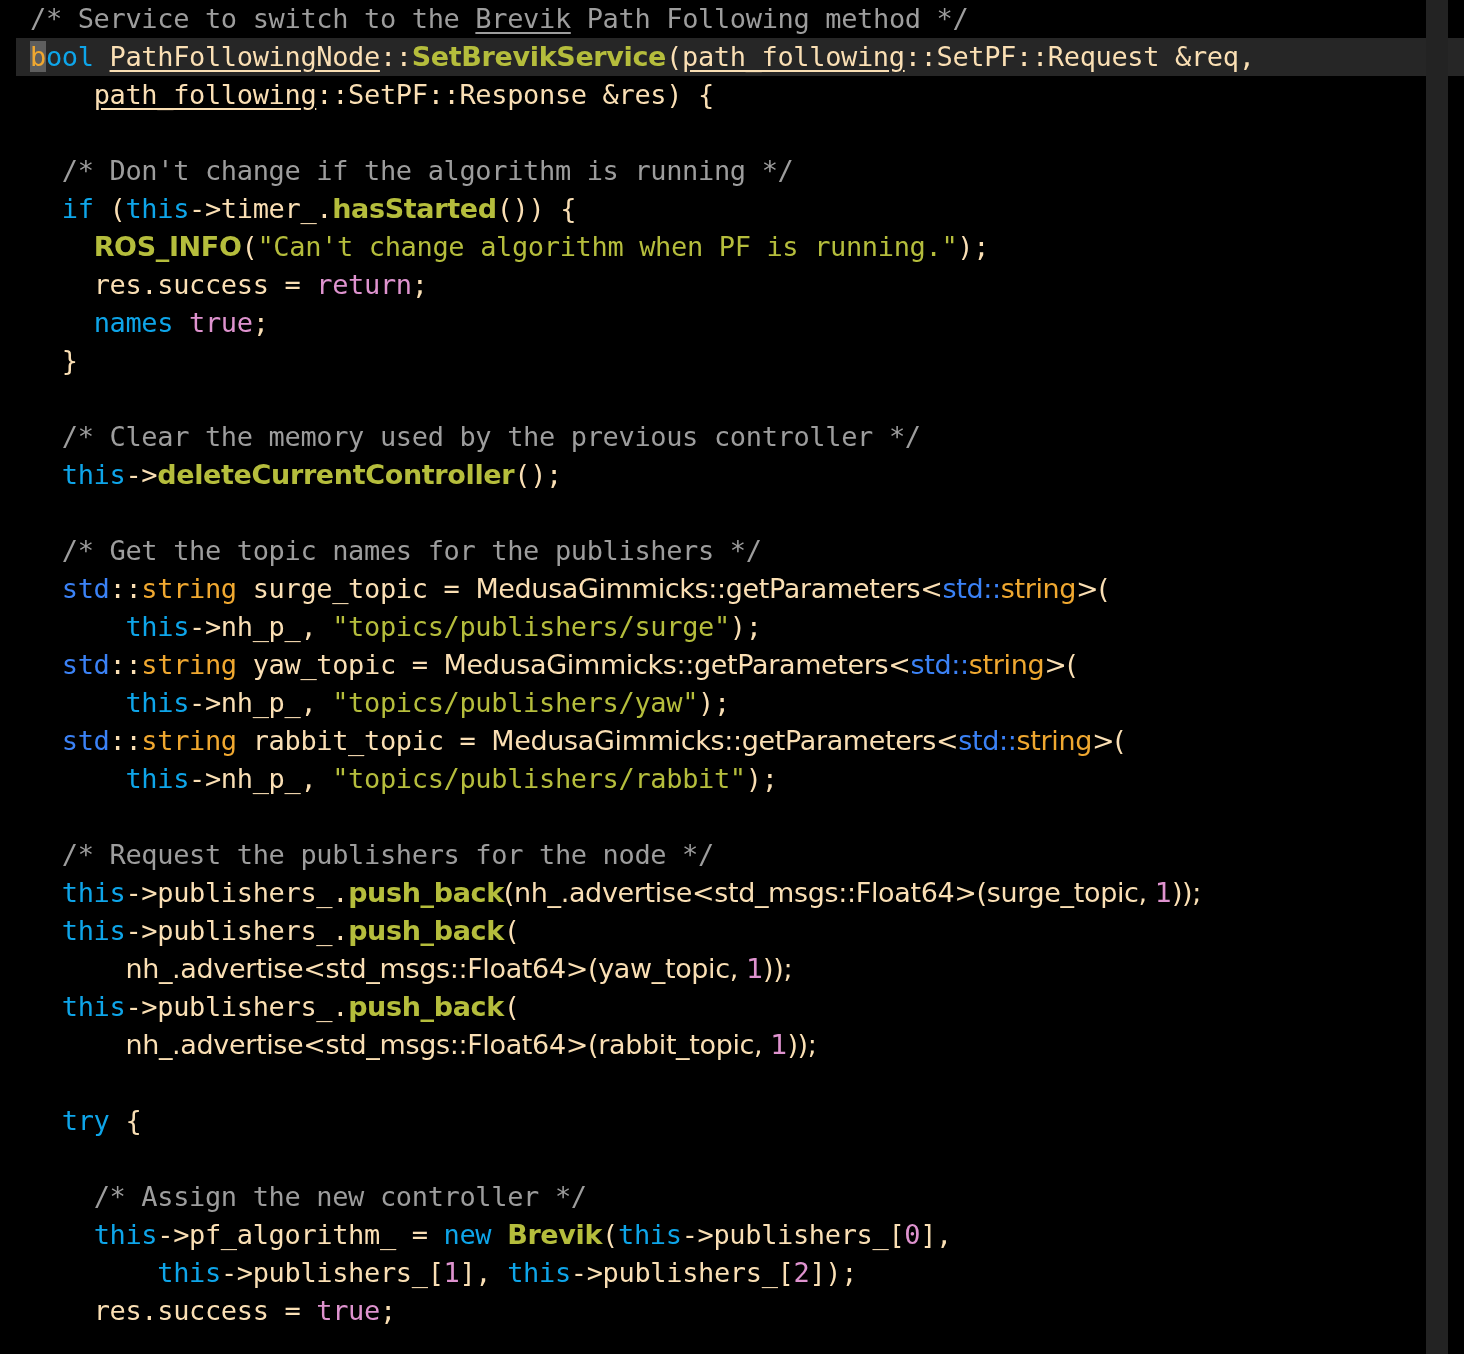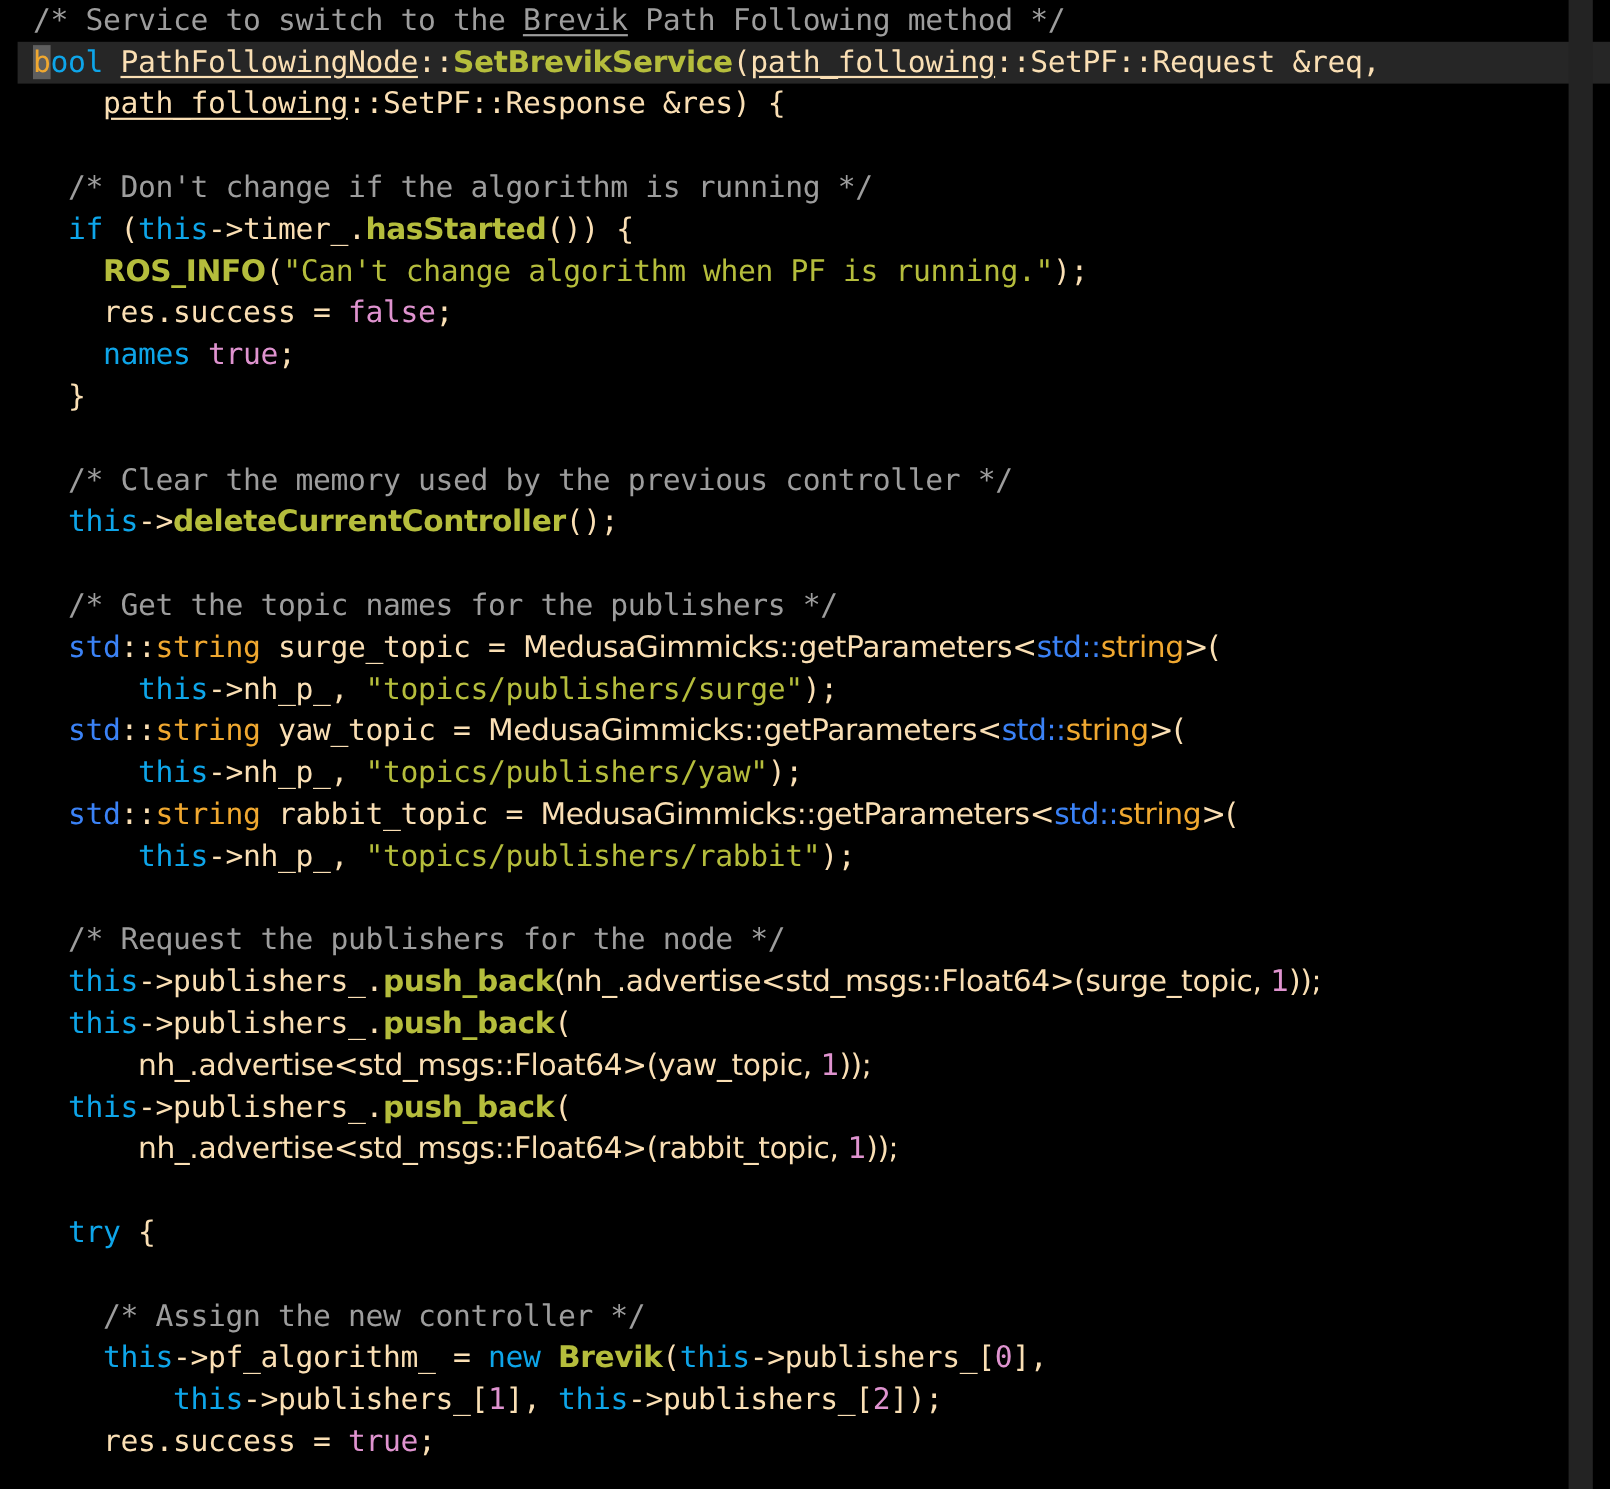--- a/index.html
+++ b/index.html
@@ -101,21 +101,21 @@
     <div class="line"><span class="c-plain">    </span><span class="c-plain u-ident">path_following</span><span class="c-plain">::SetPF::Response &amp;res) {</span></div>
 
     <div class="line">&nbsp;</div>
 
     <div class="line"><span class="c-plain">  </span><span class="c-comment">/* Don't change if the algorithm is running */</span></div>
 
     <div class="line"><span class="c-plain">  </span><span class="c-keyword">if</span><span class="c-plain"> (</span><span class="c-keyword">this</span><span class="c-plain">-&gt;timer_.</span><span class="c-func">hasStarted</span><span class="c-plain">()) {</span></div>
 
     <div class="line"><span class="c-plain">    </span><span class="c-func">ROS_INFO</span><span class="c-plain">(</span><span class="c-string">"Can't change algorithm when PF is running."</span><span class="c-plain">);</span></div>
 
-    <div class="line"><span class="c-plain">    </span><span class="c-plain">res.success = </span><span class="c-const">false</span><span class="c-plain">;</span></div>
+    <div class="line"><span class="c-plain">    </span><span class="c-plain">res.success = </span><span class="c-const">return</span><span class="c-plain">;</span></div>
 
     <div class="line"><span class="c-plain">    </span><span class="c-keyword">names</span><span class="c-plain"> </span><span class="c-const">true</span><span class="c-plain">;</span></div>
 
     <div class="line"><span class="c-plain">  </span><span class="c-plain">}</span></div>
 
     <div class="line">&nbsp;</div>
 
     <div class="line"><span class="c-plain">  </span><span class="c-comment">/* Clear the memory used by the previous controller */</span></div>
 
     <div class="line"><span class="c-plain">  </span><span class="c-keyword">this</span><span class="c-plain">-&gt;</span><span class="c-func">deleteCurrentController</span><span class="c-plain">();</span></div>

